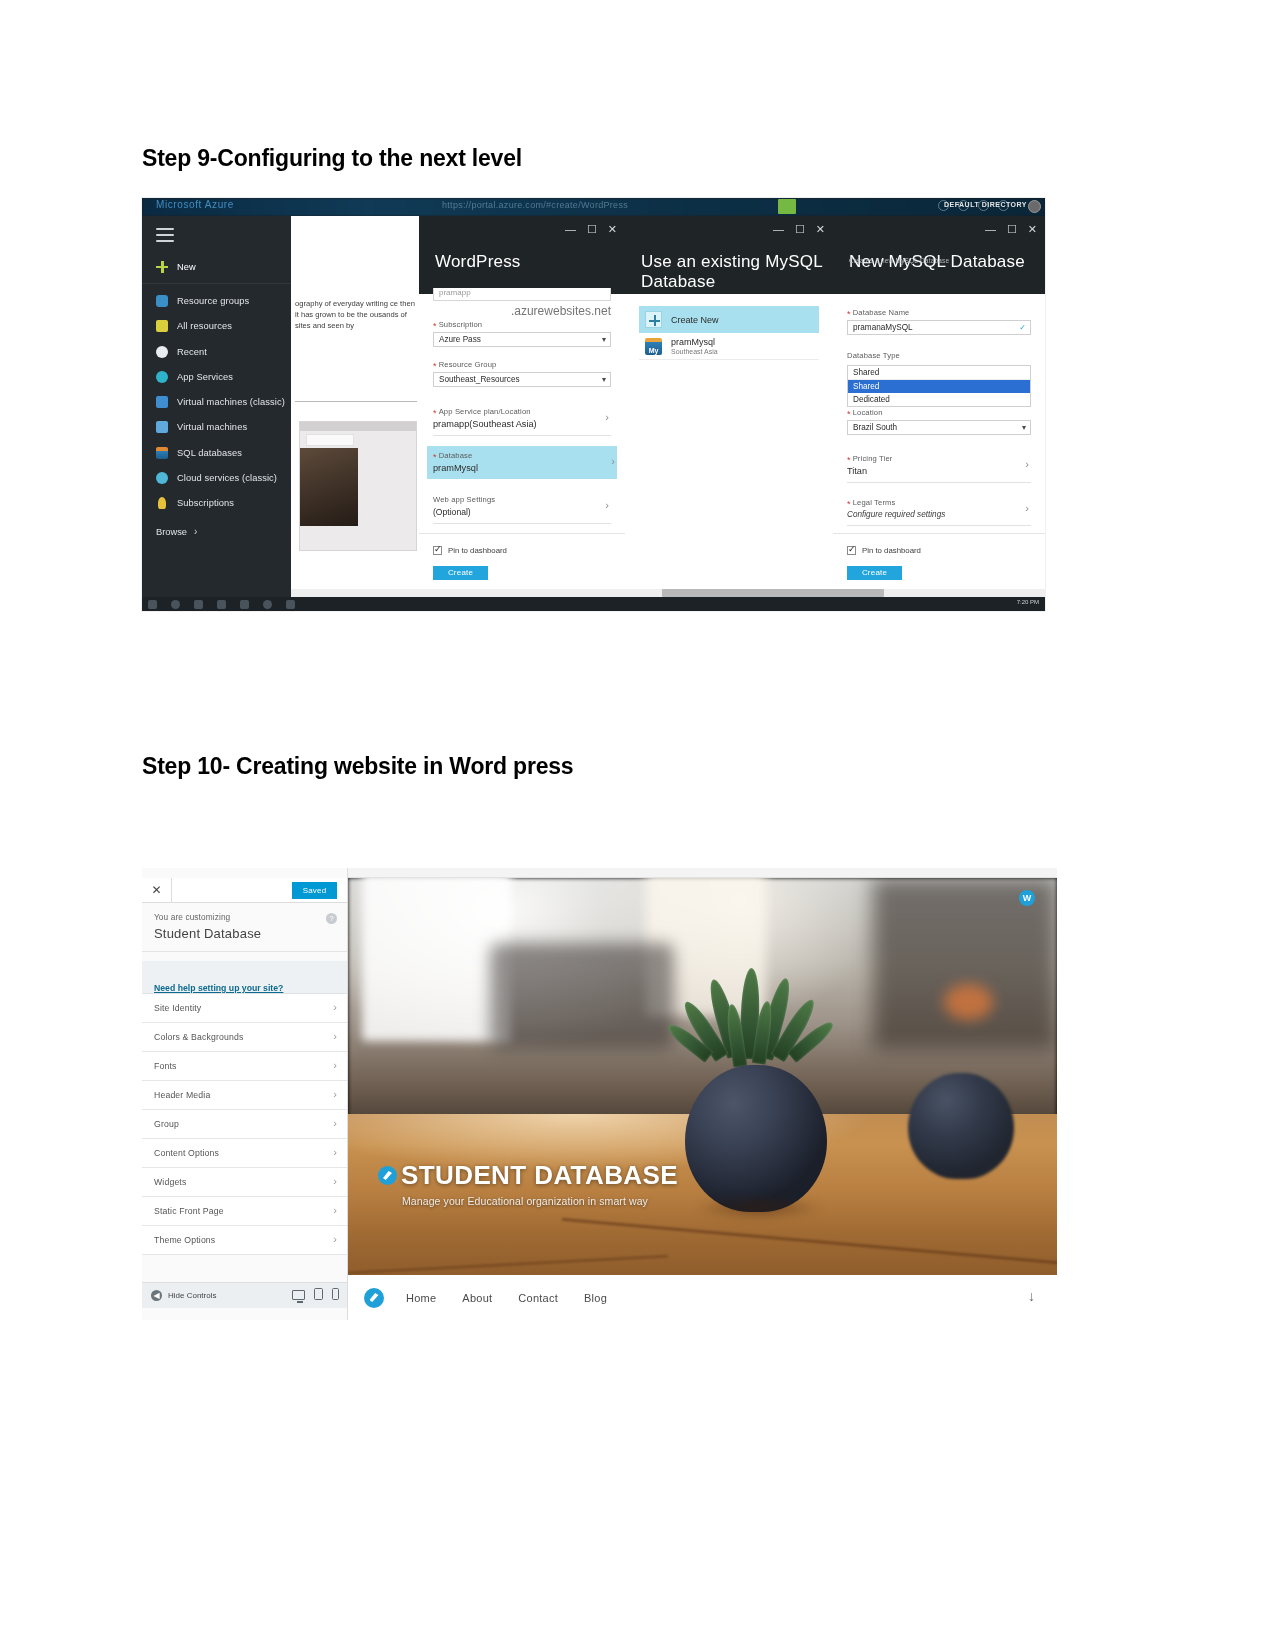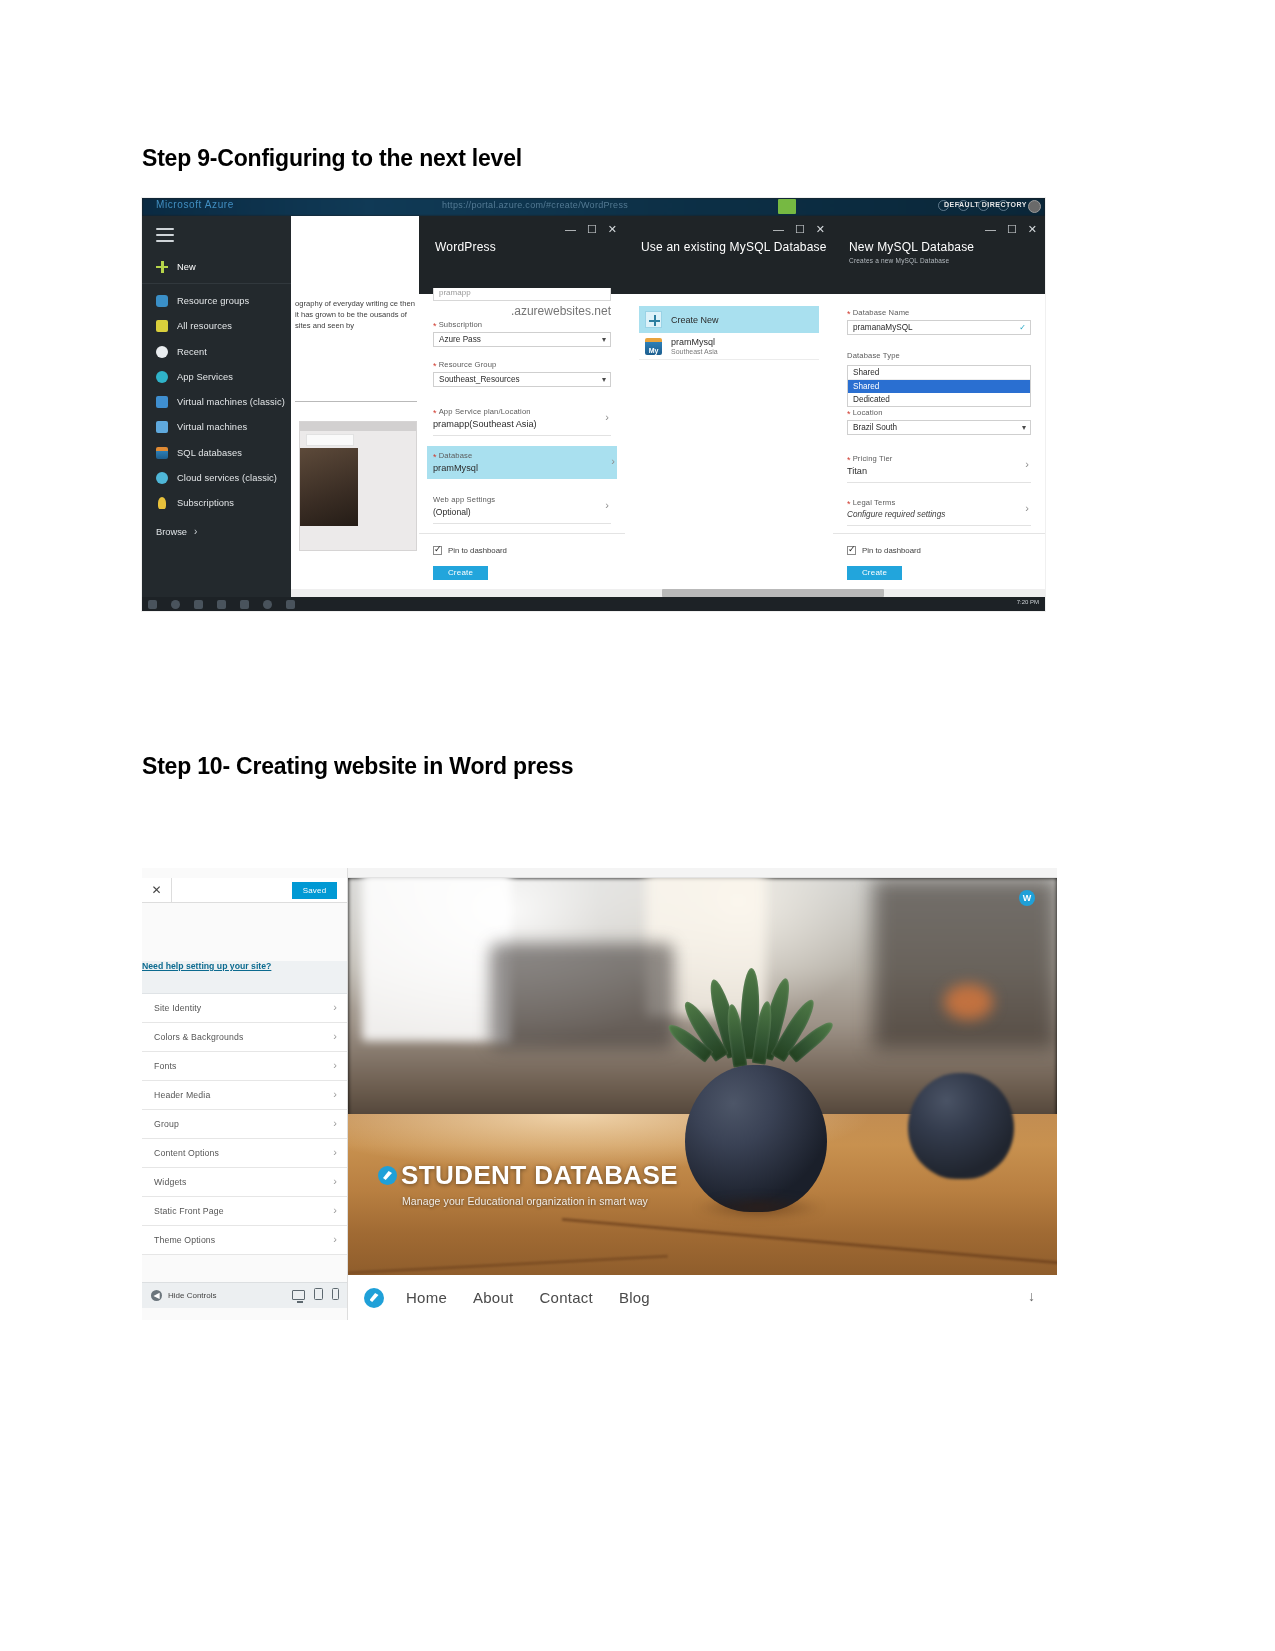--- a/index.html
+++ b/index.html
@@ -119,21 +119,21 @@
     background:linear-gradient(160deg,#5d4a3a,#3a2d24 60%,#241c16);
   }
   .az-bg-thumb-card {
     position:absolute; left:6px; top:12px; width:48px; height:12px;
     background:#fafafa; border:1px solid #e2e2e2;
   }
 
   
   .az-blade { position:absolute; top:18px; bottom:14px; background:#ffffff; }
   .az-blade-head { position:absolute; left:0; top:0; width:100%; height:78px; background:#1f2427; }
-  .az-blade-title { position:absolute; left:16px; top:24px; font-size:12px; color:#fff; letter-spacing:.2px; }
+  .az-blade-title { position:absolute; left:16px; top:36px; font-size:17px; color:#fff; letter-spacing:.2px; }
   .az-blade-sub   { position:absolute; left:16px; top:41px; font-size:6.5px; color:#b6bcc1; letter-spacing:.2px; }
   .az-blade-wbtns { position:absolute; right:8px; top:8px; display:flex; gap:11px; align-items:center; color:#d6dadd; font-size:11px; }
   .az-blade-wbtns span { line-height:1; cursor:default; }
   .az-blade-body { position:absolute; left:0; top:78px; right:0; bottom:0; background:#fff; }
 
   .az-field { position:absolute; left:14px; right:14px; }
   .az-lbl { font-size:7.6px; color:#5b5b5b; letter-spacing:.15px; margin-bottom:3px; }
   .az-lbl .req { color:#cf3a2e; font-size:9px; line-height:0; position:relative; top:2px; margin-right:2px; }
   .az-select, .az-input {
     height:15px; border:1px solid #cfcfcf; background:#fff;
@@ -225,21 +225,21 @@
   }
   .wp-custom-wrap { position:absolute; left:0; top:35px; width:100%; padding:9px 12px 10px 12px; border-bottom:1px solid #e4e4e4; }
   .wp-custom-lbl { font-size:8.3px; color:#666; letter-spacing:.1px; }
   .wp-custom-name { font-size:13px; color:#444; margin-top:4px; letter-spacing:.2px; }
   .wp-help-icon {
     position:absolute; right:10px; top:10px; width:11px; height:11px; border-radius:50%;
     background:#c8ccd0; color:#fff; font-size:8px; text-align:center; line-height:11px;
   }
   .wp-help-row {
     position:absolute; left:0; top:93px; width:100%; height:33px; background:#eef1f3;
-    border-bottom:1px solid #dfe3e6; display:flex; align-items:flex-start; padding-left:0;
+    border-bottom:1px solid #dfe3e6; display:flex; align-items:flex-end; padding-left:12px;
   }
   .wp-help-link { font-size:8.7px; color:#0b6a8f; font-weight:bold; text-decoration:underline; }
   .wp-menu { position:absolute; left:0; top:126px; width:100%; }
   .wp-menu-item {
     position:relative; height:29px; border-bottom:1px solid #e6e6e6;
     display:flex; align-items:center; padding-left:12px;
     font-size:8.7px; color:#555; letter-spacing:.15px; background:#fff;
   }
   .wp-menu-item .chev { position:absolute; right:10px; top:7px; font-size:11px; color:#9a9a9a; }
   .wp-bottombar {
@@ -327,21 +327,21 @@
     display:flex; align-items:center;
   }
   .wp-nav-logo {
     width:20px; height:20px; border-radius:50%; background:#1fa0d8; margin-left:16px; margin-right:22px;
     position:relative; flex:none;
   }
   .wp-nav-logo::after {
     content:""; position:absolute; left:5.5px; top:5.5px; width:9px; height:9px;
     background:#fff; clip-path:polygon(0% 78%, 62% 0%, 100% 22%, 30% 100%);
   }
-  .wp-nav-link { font-size:15px; color:#4a4a4a; margin-right:26px; letter-spacing:.25px; }
+  .wp-nav-link { font-size:11px; color:#4a4a4a; margin-right:26px; letter-spacing:.25px; }
   .wp-nav-arrow { position:absolute; right:22px; top:13px; font-size:14px; color:#6b6b6b; }
   
   .hero-titleblock { position:absolute; left:30px; bottom:78px; }
   .hero-title-row { display:flex; align-items:center; }
   .hero-badge {
     width:19px; height:19px; border-radius:50%; background:#1fa0d8; margin-right:4px; position:relative; flex:none;
   }
   .hero-badge::after {
     content:""; position:absolute; left:5px; top:5px; width:9px; height:9px;
     background:#fff; clip-path:polygon(0% 78%, 62% 0%, 100% 22%, 30% 100%);
@@ -631,20 +631,25 @@
 
     <div class="wp-side-top"></div>
     <div class="wp-prev-top"></div>
 
     <div class="wp-side">
       <div class="wp-topbar">
         <div class="wp-close">✕</div>
         <div class="wp-saved">Saved</div>
       </div>
 
+      <div class="wp-custom-wrap">
+        <div class="wp-custom-lbl">You are customizing</div>
+        <div class="wp-custom-name">Student Database</div>
+        <div class="wp-help-icon">?</div>
+      </div>
 
       <div class="wp-help-row">
         <a class="wp-help-link">Need help setting up your site?</a>
       </div>
 
       <div class="wp-menu">
         <div class="wp-menu-item">
           <span>Site Identity</span>
           <span class="chev">›</span>
         </div>

